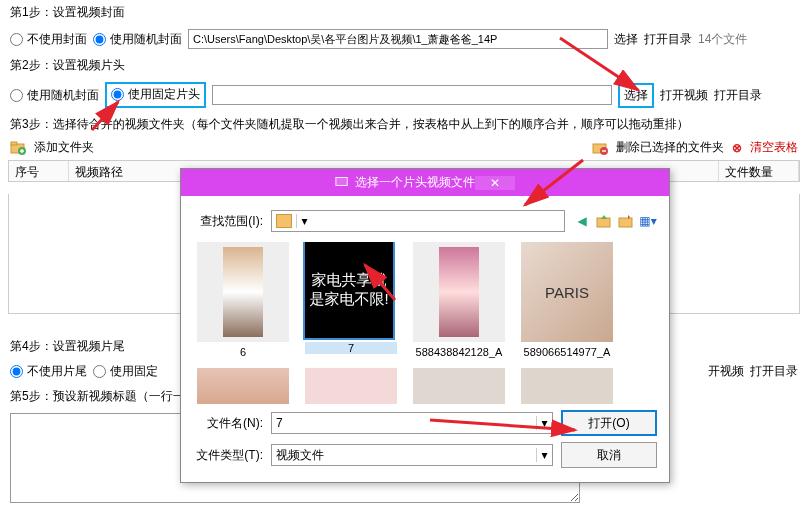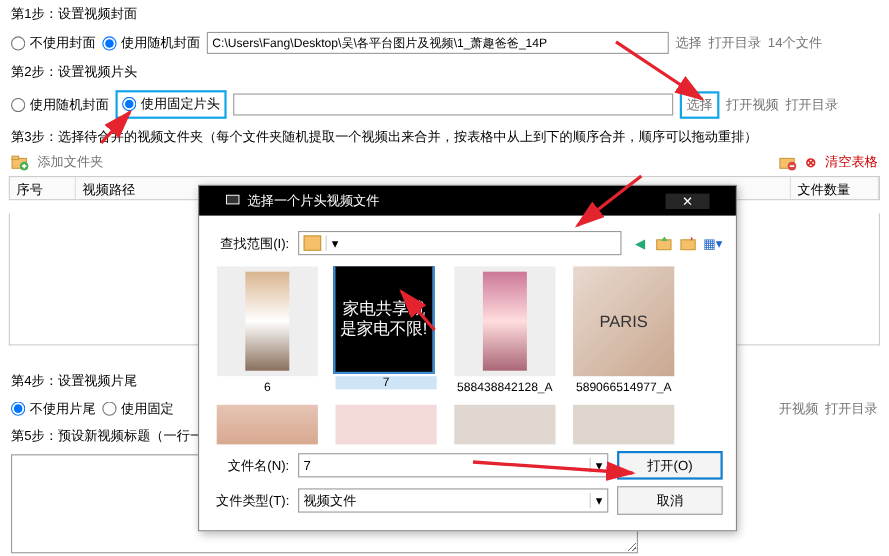--- a/index.html
+++ b/index.html
@@ -2,29 +2,29 @@
 <html><head>
 <meta charset="utf-8">
 <style>
 * { box-sizing: border-box; margin: 0; padding: 0; }
 body { font-family: "Microsoft YaHei", SimSun, sans-serif; font-size: 12px; background: #fff; color: #000; width: 808px; height: 505px; overflow: hidden; position: relative; }
 .step { padding: 4px 10px; display: flex; align-items: center; gap: 6px; flex-wrap: wrap; }
 .step-label { margin-right: 4px; }
 input[type="radio"] { margin-right: 2px; vertical-align: middle; }
 label { display: inline-flex; align-items: center; gap: 2px; }
 input[type="text"] { border: 1px solid #999; padding: 2px 4px; height: 20px; font-size: 11px; }
-.btn-text { color: #737373; cursor: pointer; }
+.btn-text { color: #000000; cursor: pointer; }
 .red-box { border: 2px solid #0ea5e9; padding: 2px 4px; }
 .toolbar-row { display: flex; align-items: center; padding: 2px 10px; gap: 8px; }
 .toolbar-icon { width: 16px; height: 16px; display: inline-block; }
 .table-head { display: flex; border: 1px solid #ccc; margin: 2px 8px 12px 8px; background: #fafafa; height: 22px; }
 .table-head div { border-right: 1px solid #ddd; padding: 3px 6px; }
 .table-body { border: 1px solid #ccc; border-top: none; margin: 0 8px; height: 120px; background: #fff; }
 .dialog { position: absolute; left: 180px; top: 168px; width: 490px; background: #fff; border: 1px solid #888; box-shadow: 2px 2px 8px rgba(0,0,0,.3); z-index: 10; }
-.dialog-title { background: #000000; color: #fff; padding: 5px 24px; display: flex; align-items: center; justify-content: space-between; }
+.dialog-title { background: #d946ef; color: #fff; padding: 5px 8px; display: flex; align-items: center; justify-content: center; }
 .dialog-close { background: rgba(255,255,255,.15); width: 40px; text-align: center; cursor: pointer; }
 .dialog-body { padding: 8px 12px; }
 .d-row { display: flex; align-items: center; gap: 8px; margin: 6px 0; }
 .d-label { width: 70px; text-align: right; }
 .combo { display: flex; align-items: center; border: 1px solid #999; height: 22px; flex: 1; background: #fff; }
 .combo-icon { width: 16px; height: 14px; background: #f5c069; border: 1px solid #c99a3a; margin: 0 4px; }
 .combo-drop { width: 16px; text-align: center; border-left: 1px solid #ccc; }
 .d-icons { display: flex; gap: 4px; }
 .d-icons span { width: 18px; height: 18px; display: inline-flex; align-items: center; justify-content: center; }
 .thumbs { display: flex; gap: 16px; margin: 10px 4px; overflow: hidden; }
@@ -108,20 +108,21 @@
   </span>
   <span class="btn-text">添加文件夹</span>
   <span class="spacer"></span>
   <span class="toolbar-icon">
     <svg viewBox="0 0 16 16">
         <rect x="1" y="4" width="13" height="9" fill="#f5c069" stroke="#c99a3a"></rect>
         <circle cx="12" cy="11" r="4" fill="#d44"></circle>
         <path d="M10 11h4" stroke="#fff" stroke-width="1.5"></path>
       </svg>
   </span>
+  <span class="btn-text">删除已选择的文件夹</span>
   <span class="x-icon">⊗</span>
   <span class="btn-text red-txt">清空表格</span>
 </div>
 <div class="table-head">
   <div style="width:60px">序号</div>
   <div style="flex:1">视频路径</div>
   <div style="width:80px">文件数量</div>
 </div>
 <div class="table-body"></div>
 

